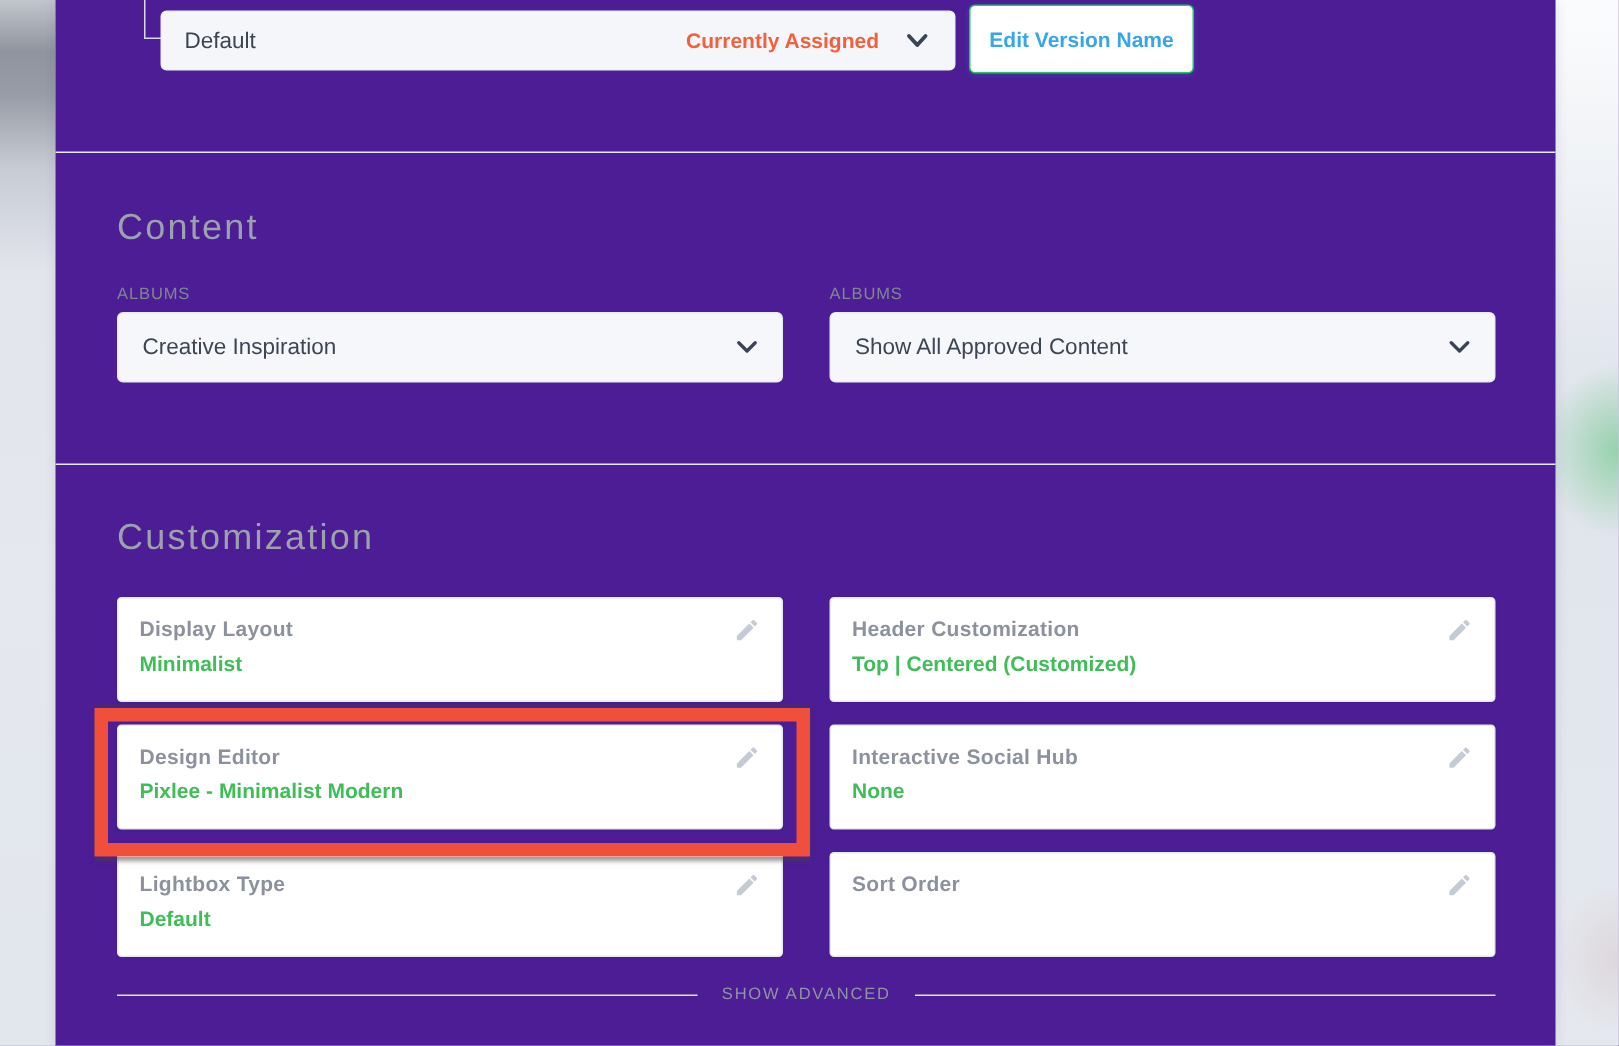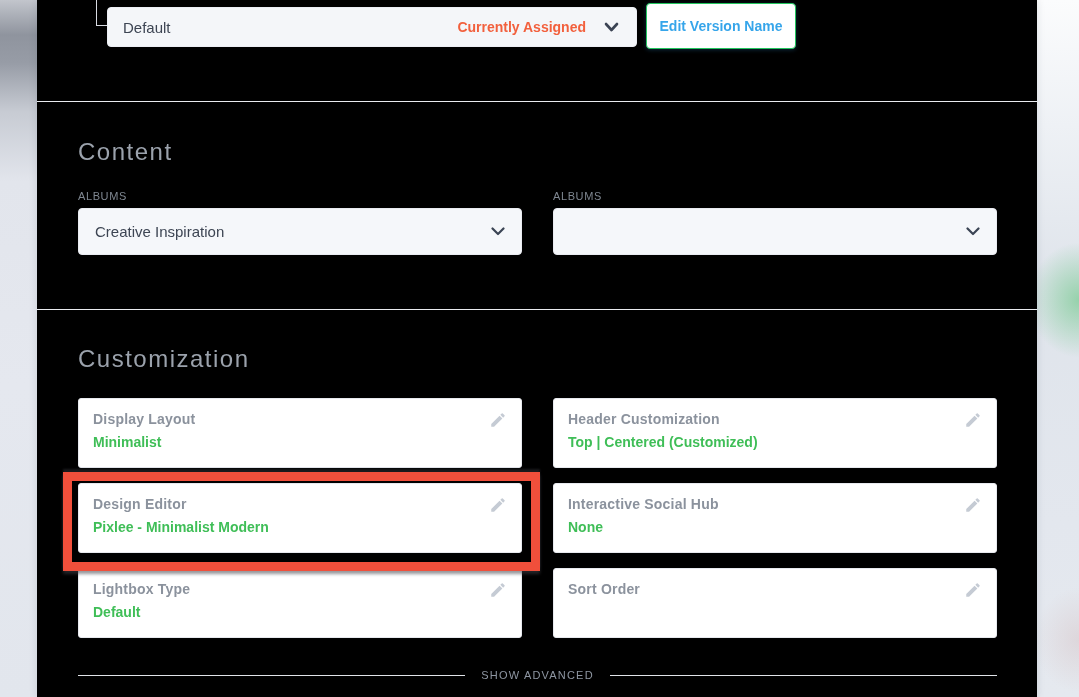--- a/index.html
+++ b/index.html
@@ -11,21 +11,21 @@
     background:linear-gradient(180deg,#c2c5cc 0%,#8f949e 5%,#979ca6 9%,
       #c7cbd3 16%,#e2e5ec 26%,#e5e8ef 55%,#e2e6ed 100%); }
   .bg-right { position:absolute; left:1037px; top:0; width:42px; height:697px;
     background:
       radial-gradient(70px 80px at 100% 300px, rgba(137,206,160,.85), rgba(137,206,160,0) 72%),
       radial-gradient(60px 70px at 100% 640px, rgba(216,200,203,.55), rgba(216,200,203,0) 75%),
       linear-gradient(180deg,#fbfcfd 0%,#eef1f5 18%,#dfe4eb 40%,#e3e7ee 75%,#e5e9ef 100%); }
 
   
   .panel { position:absolute; left:37px; top:0; width:1000px; height:697px;
-    background:#000000; box-shadow:0 0 8px rgba(30,40,60,.12); }
+    background:#4c1d95; box-shadow:0 0 8px rgba(30,40,60,.12); }
 
   .divider { position:absolute; left:0; width:1000px; height:1px; background:#e9ebef; }
 
   
   .tree-v { position:absolute; left:59px; top:0; width:1px; height:26px; background:#d7dae1; }
   .tree-h { position:absolute; left:59px; top:25px; width:12px; height:1px; background:#d7dae1; }
 
   .version-select { position:absolute; left:70px; top:7px; width:530px; height:40px;
     background:#f4f6f9; border:1px solid #eceef4; border-radius:4px;
     display:flex; align-items:center; padding:0 17px 0 15px; cursor:pointer; }
@@ -67,21 +67,21 @@
 
   
   .highlight { position:absolute; left:26px; top:472px; width:477px; height:99px;
     border:9px solid #f04f3b; pointer-events:none;
     box-shadow:0 3px 3px rgba(65,65,72,.55), 0 -3px 2px rgba(65,65,72,.40); }
 
   
   .show-advanced { position:absolute; left:41px; top:657px; width:919px;
     display:flex; align-items:center; cursor:pointer; }
   .show-advanced .line { flex:1; height:1px; background:#e0e3e8; }
-  .show-advanced .txt { margin:12px 16px; font-size:11px; color:#8e96a2;
+  .show-advanced .txt { margin:0 16px; font-size:11px; color:#8e96a2;
     letter-spacing:1.2px; white-space:nowrap; }
 </style>
 </head>
 <body>
 
 <div class="bg-left"></div>
 <div class="bg-right"></div>
 
 <div class="panel">
 
@@ -110,20 +110,21 @@
   <div class="select-box" style="left:41px; width:444px">
     <span class="value">Creative Inspiration</span>
     <span class="chev">
       <svg width="14" height="9" viewBox="0 0 14 9">
           <polyline points="1.5,1.5 7,7 12.5,1.5" fill="none" stroke="#3b4454" stroke-width="2.2" stroke-linecap="round" stroke-linejoin="round"></polyline>
         </svg>
     </span>
   </div>
 
   <div class="select-box" style="left:516px; width:444px">
+    <span class="value">Show All Approved Content</span>
     <span class="chev">
       <svg width="14" height="9" viewBox="0 0 14 9">
           <polyline points="1.5,1.5 7,7 12.5,1.5" fill="none" stroke="#3b4454" stroke-width="2.2" stroke-linecap="round" stroke-linejoin="round"></polyline>
         </svg>
     </span>
   </div>
 
   <div class="divider" style="top:309px"></div>
 
   <div class="section-title" style="top:345px">Customization</div>

